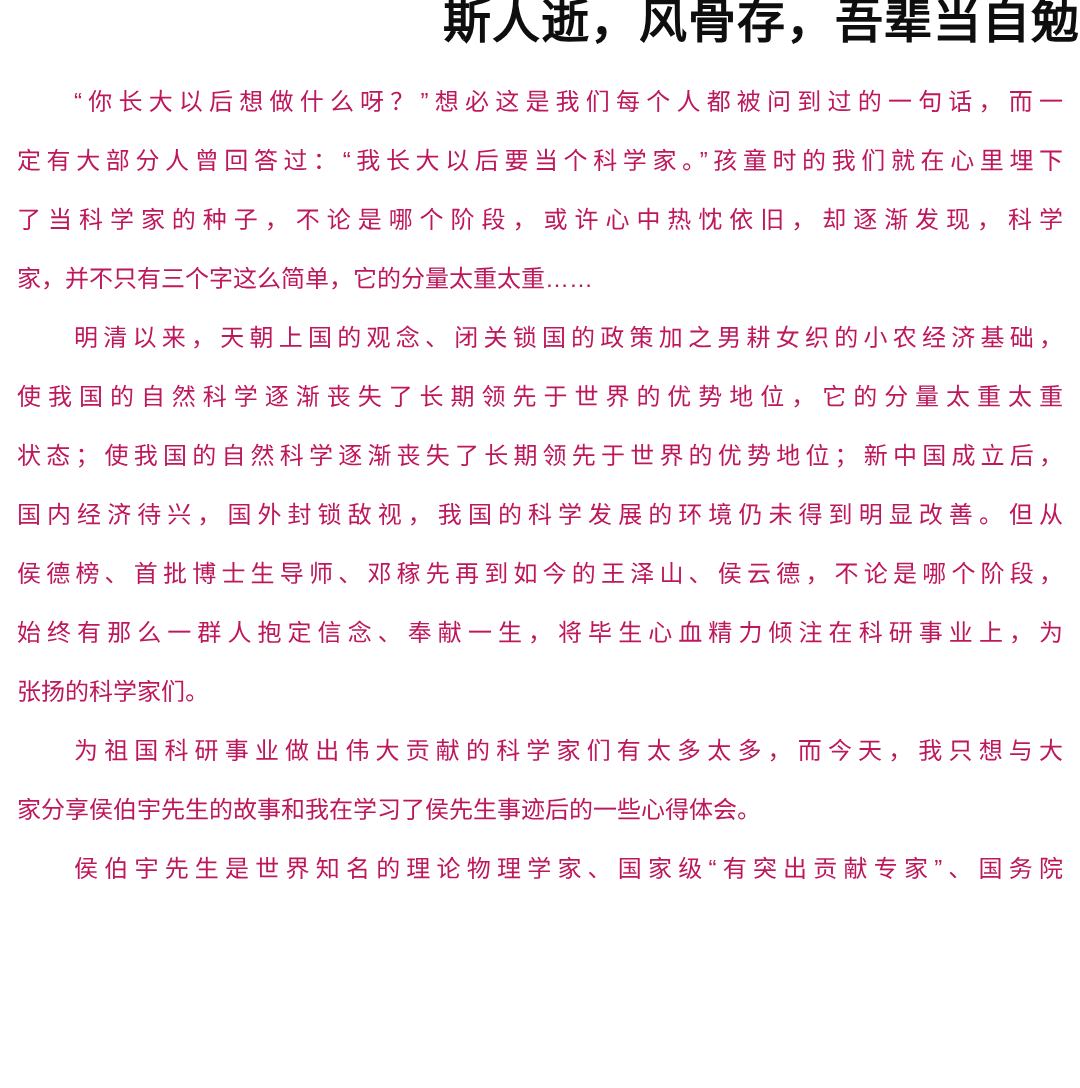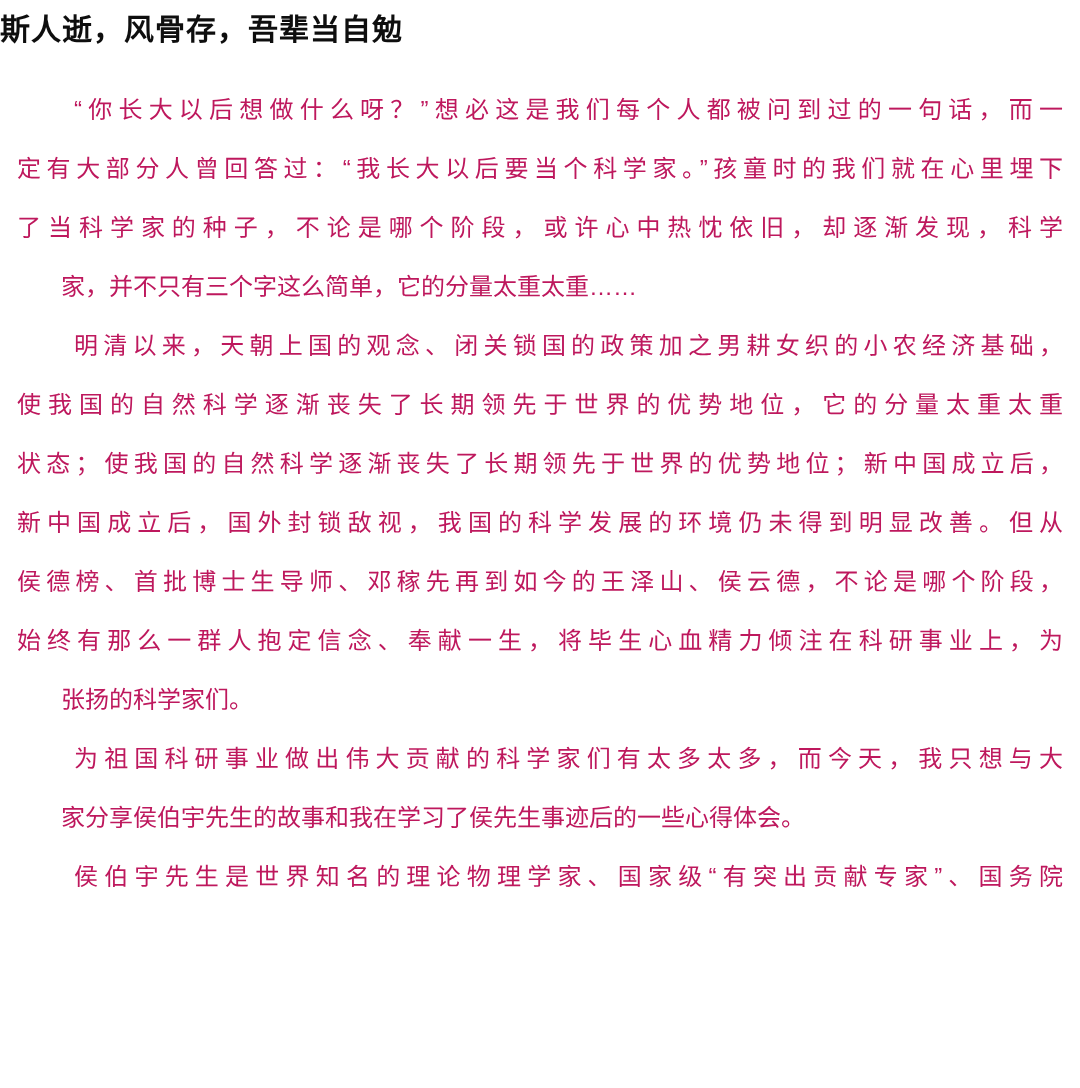--- a/index.html
+++ b/index.html
@@ -7,25 +7,24 @@
   .page {
     position: relative;
     width: 1080px;
     height: 1088px;
     background: #ffffff;
     overflow: hidden;
     font-family: "Liberation Sans", "DejaVu Sans", sans-serif;
     color: #161616;
   }
   .title {
-    padding-top: 8px;
-    font-size: 30px;
+    font-size: 48px;
     line-height: 44px;
     font-weight: 700;
-    text-align: left;
+    text-align: right;
     letter-spacing: 1px;
     color: #0e0e0e;
   }
   .essay-body {
     margin-top: 28px;
     padding: 0 17px;
   }
   .paragraph { display: block; }
   .line {
     height: 59px;
@@ -33,40 +32,39 @@
     font-size: 24px;
     white-space: nowrap;
     text-align: justify;
     text-align-last: justify;
     color: #be185d;
   }
   .line.first { text-indent: 57px; }
   .line.lastline {
     text-align: center;
     text-align-last: left;
-    margin-left: 44px;
   }
 </style>
 </head>
 <body>
 
 <div class="page">
   <h1 class="title">斯人逝，风骨存，吾辈当自勉</h1>
   <div class="essay-body">
       <div class="paragraph">
         <div class="line first">“你长大以后想做什么呀？”想必这是我们每个人都被问到过的一句话，而一</div>
         <div class="line">定有大部分人曾回答过：“我长大以后要当个科学家。”孩童时的我们就在心里埋下</div>
         <div class="line">了当科学家的种子，不论是哪个阶段，或许心中热忱依旧，却逐渐发现，科学</div>
         <div class="line lastline">家，并不只有三个字这么简单，它的分量太重太重……</div>
       </div>
       <div class="paragraph">
         <div class="line first">明清以来，天朝上国的观念、闭关锁国的政策加之男耕女织的小农经济基础，</div>
         <div class="line">使我国的自然科学逐渐丧失了长期领先于世界的优势地位，它的分量太重太重</div>
         <div class="line">状态；使我国的自然科学逐渐丧失了长期领先于世界的优势地位；新中国成立后，</div>
-        <div class="line">新中国成立后，国外封锁敌视，我国的科学发展的环境仍未得到明显改善。但从</div>
+        <div class="line">国内经济待兴，国外封锁敌视，我国的科学发展的环境仍未得到明显改善。但从</div>
         <div class="line">侯德榜、首批博士生导师、邓稼先再到如今的王泽山、侯云德，不论是哪个阶段，</div>
         <div class="line">始终有那么一群人抱定信念、奉献一生，将毕生心血精力倾注在科研事业上，为</div>
         <div class="line lastline">张扬的科学家们。</div>
       </div>
       <div class="paragraph">
         <div class="line first">为祖国科研事业做出伟大贡献的科学家们有太多太多，而今天，我只想与大</div>
         <div class="line lastline">家分享侯伯宇先生的故事和我在学习了侯先生事迹后的一些心得体会。</div>
       </div>
       <div class="paragraph">
         <div class="line first">侯伯宇先生是世界知名的理论物理学家、国家级“有突出贡献专家”、国务院</div>

